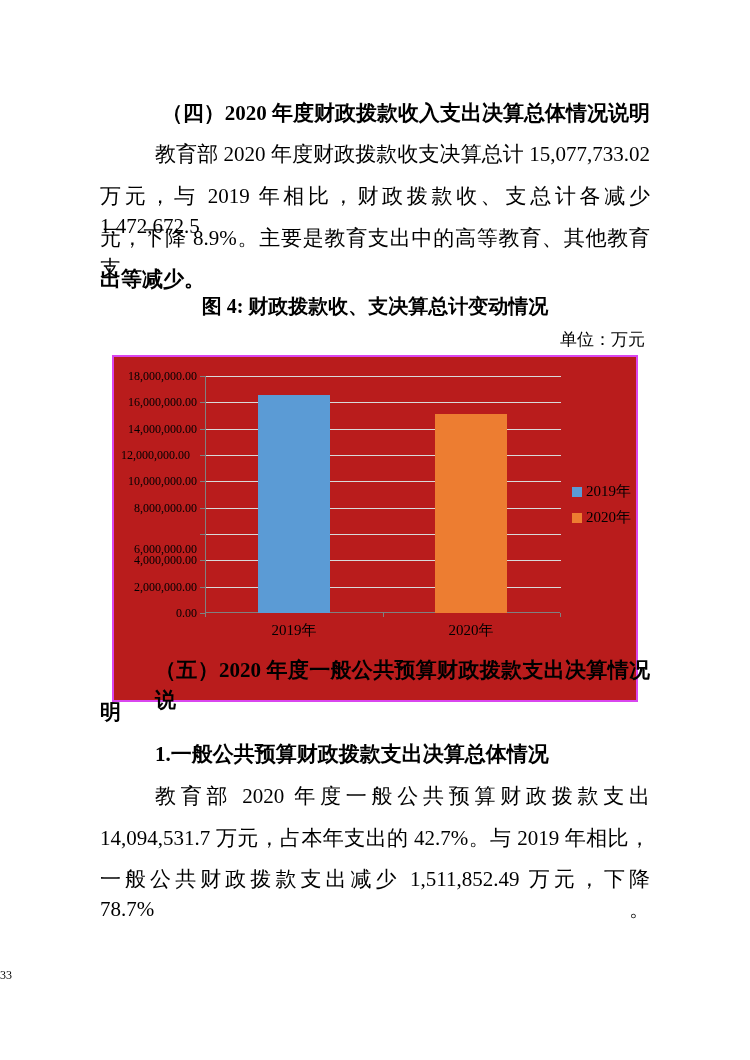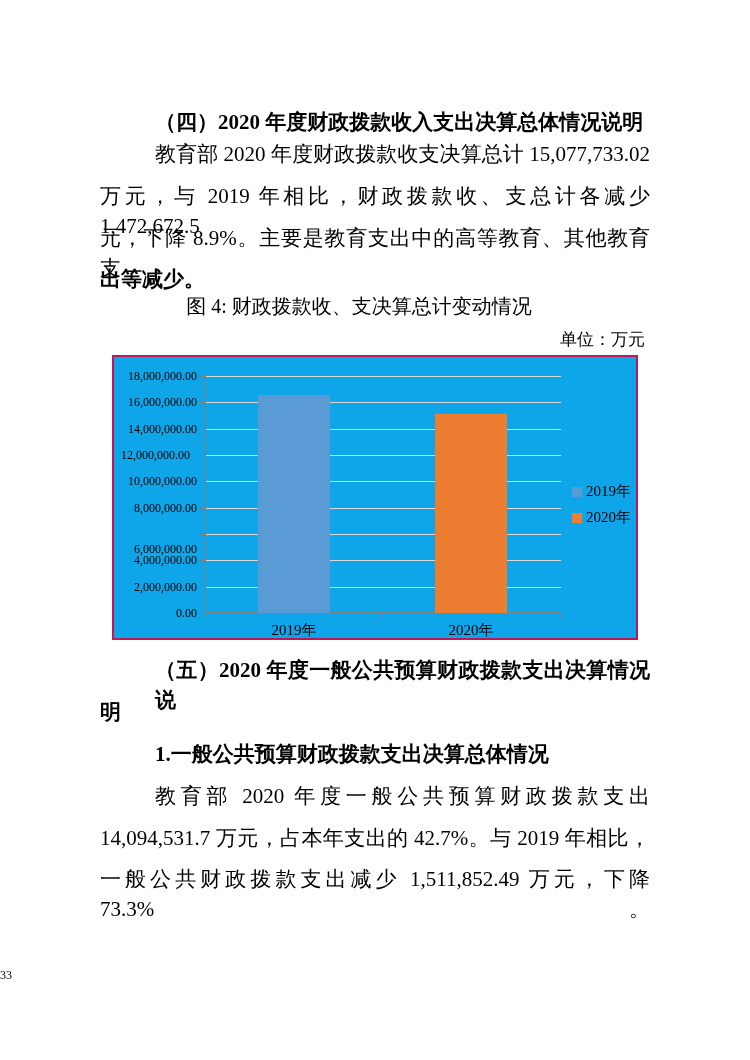--- a/index.html
+++ b/index.html
@@ -24,23 +24,23 @@
   }
   .bold { font-weight: bold; }
   .caption { font-size: 20px; }
   .unit-label { font-size: 17px; text-align: right; }
   .pagenum { font-size: 12px; }
 
   
   .chart-box {
     position: absolute;
     left: 112px; top: 355px;
-    width: 526px; height: 285px;
-    border: 2px solid #be185d;
-    background: #0ea5e9;
+    width: 526px; height: 347px;
+    border: 2px solid #d946ef;
+    background: #b91c1c;
   }
   .plot-area {
     position: absolute;
     border-left: 1px solid #808080;
     border-bottom: 1px solid #808080;
   }
   .gridline { position: absolute; height: 1px; background: #d9d9d9; }
   .ytick-label {
     position: absolute;
     font-size: 12px; line-height: 16px; height: 16px;
@@ -57,28 +57,28 @@
     position: absolute;
     display: flex; flex-direction: column; gap: 9px;
   }
   .legend-row { display: flex; align-items: center; gap: 4px; }
   .legend-swatch { width: 10px; height: 10px; display: inline-block; }
   .legend-label { font-size: 15px; line-height: 17px; white-space: nowrap; }
 </style>
 </head>
 <body>
 
-<div class="tline bold" style="left:155px; top:107px; width:495px;">（四）2020 年度财政拨款收入支出决算总体情况说明</div>
+<div class="tline bold" style="left:155px; top:98px; width:495px;text-align:right;">（四）2020 年度财政拨款收入支出决算总体情况说明</div>
 
 <div class="tline just" style="left:155px; top:139px; width:495px;">教育部 2020 年度财政拨款收支决算总计 15,077,733.02</div>
 <div class="tline just" style="left:100px; top:181px; width:550px;">万元，与 2019 年相比，财政拨款收、支总计各减少 1,472,672.5</div>
 <div class="tline just" style="left:100px; top:223px; width:550px;">元，下降 8.9%。主要是教育支出中的高等教育、其他教育支</div>
 <div class="tline" style="left:100px; top:264px; width:550px;font-weight:bold;">出等减少。</div>
 
-<div class="tline caption" style="left:84px; top:291px; width:550px; text-align:center;">图 4: 财政拨款收、支决算总计变动情况</div>
+<div class="tline caption" style="left:100px; top:291px; width:550px; text-align:center;font-weight:bold;">图 4: 财政拨款收、支决算总计变动情况</div>
 <div class="tline unit-label" style="left:100px; top:325px; width:545px;">单位：万元</div>
 
 <div class="chart-box" id="chart-box">
     <div class="plot-area" style="left: 91px; top: 19px; width: 355px; height: 237px;"></div>
     <div class="gridline" style="left: 92px; top: 19px; width: 355px;"></div>
     <div class="ytick-label" style="left: 0px; top: 11px; width: 83px;">18,000,000.00</div>
     <div class="axis-tick" style="left: 86px; top: 19px; width: 5px; height: 1px;"></div>
     <div class="gridline" style="left: 92px; top: 45.3333px; width: 355px;"></div>
     <div class="ytick-label" style="left: 0px; top: 37.3333px; width: 83px;">16,000,000.00</div>
     <div class="axis-tick" style="left: 86px; top: 45.3333px; width: 5px; height: 1px;"></div>
@@ -124,15 +124,15 @@
     </div>
   </div>
 
 <div class="tline bold just" style="left:155px; top:655px; width:495px;">（五）2020 年度一般公共预算财政拨款支出决算情况说</div>
 <div class="tline bold" style="left:100px; top:697px; width:550px;">明</div>
 
 <div class="tline bold" style="left:155px; top:739px; width:495px;">1.一般公共预算财政拨款支出决算总体情况</div>
 
 <div class="tline just" style="left:155px; top:781px; width:495px;">教育部 2020 年度一般公共预算财政拨款支出</div>
 <div class="tline just" style="left:100px; top:823px; width:550px;">14,094,531.7 万元，占本年支出的 42.7%。与 2019 年相比，</div>
-<div class="tline just" style="left:100px; top:864px; width:550px;">一般公共财政拨款支出减少 1,511,852.49 万元，下降 73.3%。</div>
+<div class="tline just" style="left:100px; top:864px; width:550px;">一般公共财政拨款支出减少 1,511,852.49 万元，下降 78.7%。</div>
 
 <div class="tline pagenum" style="left:0; top:960px; width:750px;">33</div>
 
 </body></html>

